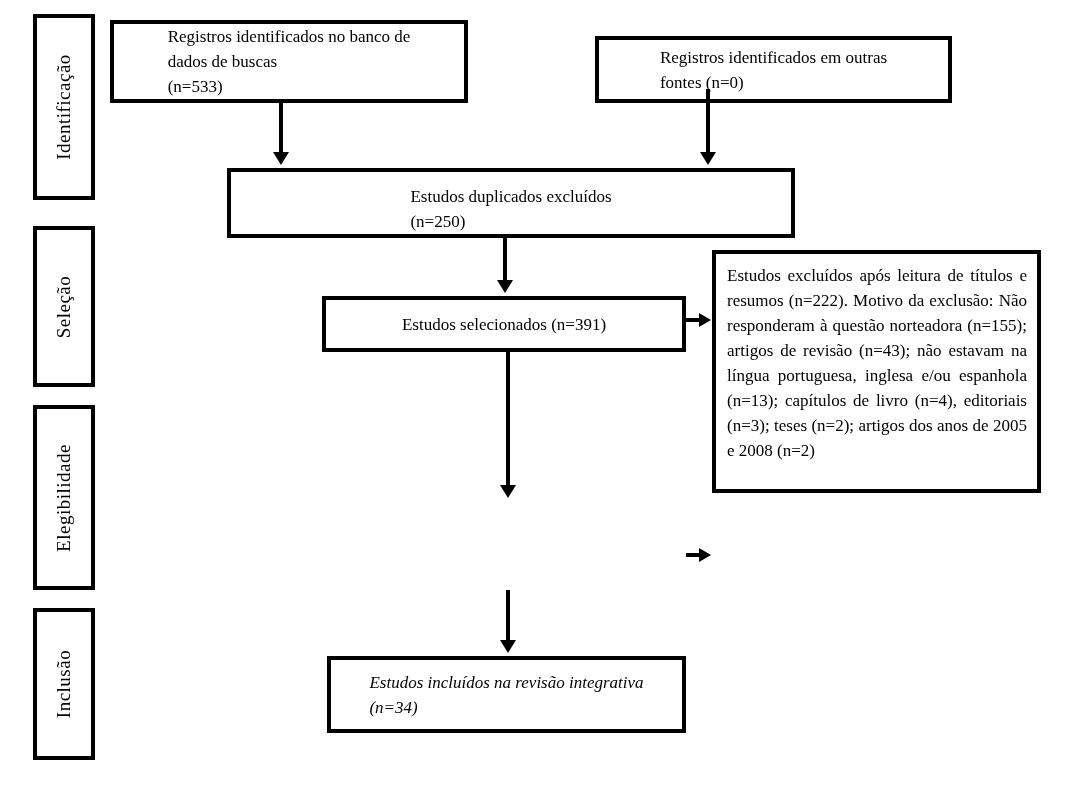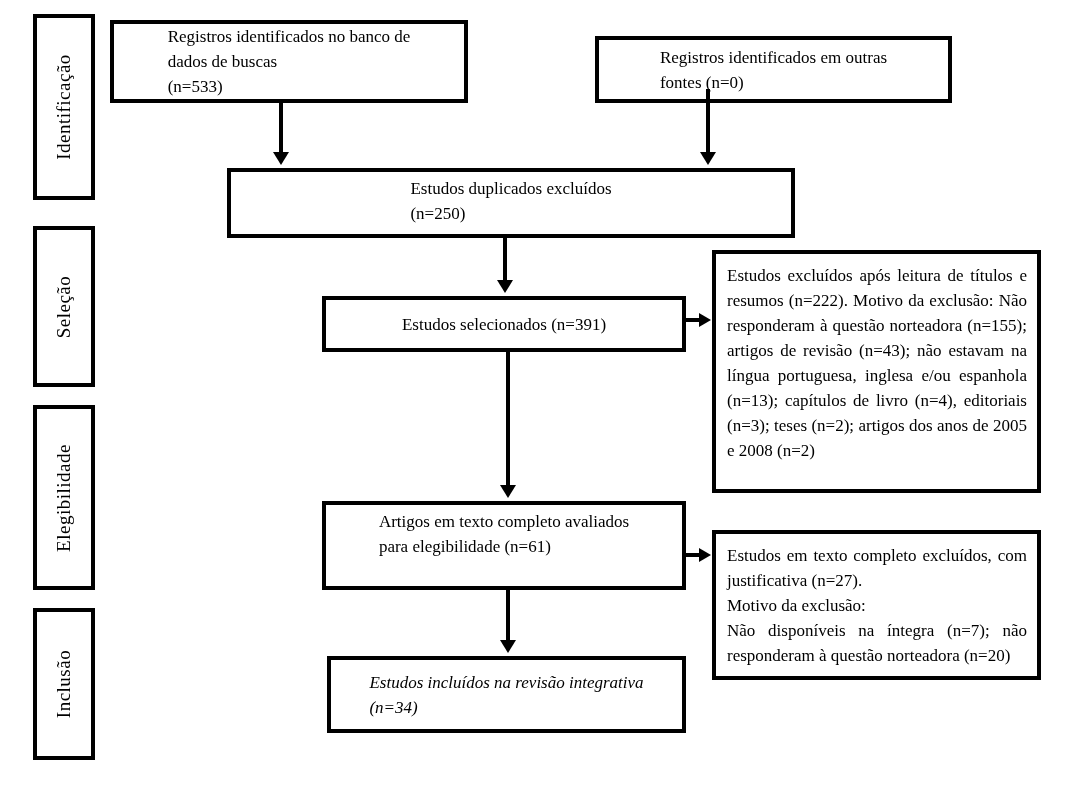--- a/index.html
+++ b/index.html
@@ -10,21 +10,21 @@
   .box, .phase {
     position:absolute; box-sizing:border-box;
     border:4px solid #000; background:#fff;
   }
   .box { display:flex; align-items:center; justify-content:center; }
   .box .txt {
     white-space:pre-line; text-align:left;
     font-size:17px; line-height:25px;
   }
   .box.top-align { align-items:flex-start; }
-  .box.top-align .txt { padding-top:4px; }
+  .box.top-align .txt { padding-top:12px; }
   .box.justified { align-items:flex-start; justify-content:flex-start; }
   .box.justified .txt {
     white-space:pre-line; text-align:justify;
     padding:9px 10px 8px 11px; font-size:17px; line-height:25px;
   }
   .phase { display:flex; align-items:center; justify-content:center; }
   .phase .rot {
     transform:rotate(-90deg); white-space:nowrap;
     font-size:19px; letter-spacing:0.5px;
   }
@@ -95,29 +95,20 @@
   <div class="box top-align" id="b-dup">
     <span class="txt">Estudos duplicados excluídos
 (n=250)</span>
   </div>
   <div class="box" id="b-sel">
     <span class="txt">Estudos selecionados (n=391)</span>
   </div>
   <div class="box justified" id="b-ex1">
     <span class="txt">Estudos excluídos após leitura de títulos e resumos (n=222). Motivo da exclusão: Não responderam à questão norteadora (n=155); artigos de revisão (n=43); não estavam na língua portuguesa, inglesa e/ou espanhola (n=13); capítulos de livro (n=4), editoriais (n=3); teses (n=2); artigos dos anos de 2005 e 2008 (n=2)</span>
   </div>
-  <div class="box top-align" id="b-full">
-    <span class="txt">Artigos em texto completo avaliados
-para elegibilidade (n=61)</span>
-  </div>
-  <div class="box justified" id="b-ex2">
-    <span class="txt">Estudos em texto completo excluídos, com justificativa (n=27).
-Motivo da exclusão:
-Não disponíveis na íntegra (n=7); não responderam à questão norteadora (n=20)</span>
-  </div>
   <div class="box" id="b-inc">
     <span class="txt">Estudos incluídos na revisão integrativa
 (n=34)</span>
   </div>
 
   <div class="arrow-v" id="a-db-dup"></div>
   <div class="arrow-v" id="a-oth-dup"></div>
   <div class="arrow-v" id="a-dup-sel"></div>
   <div class="arrow-v" id="a-sel-full"></div>
   <div class="arrow-v" id="a-full-inc"></div>

